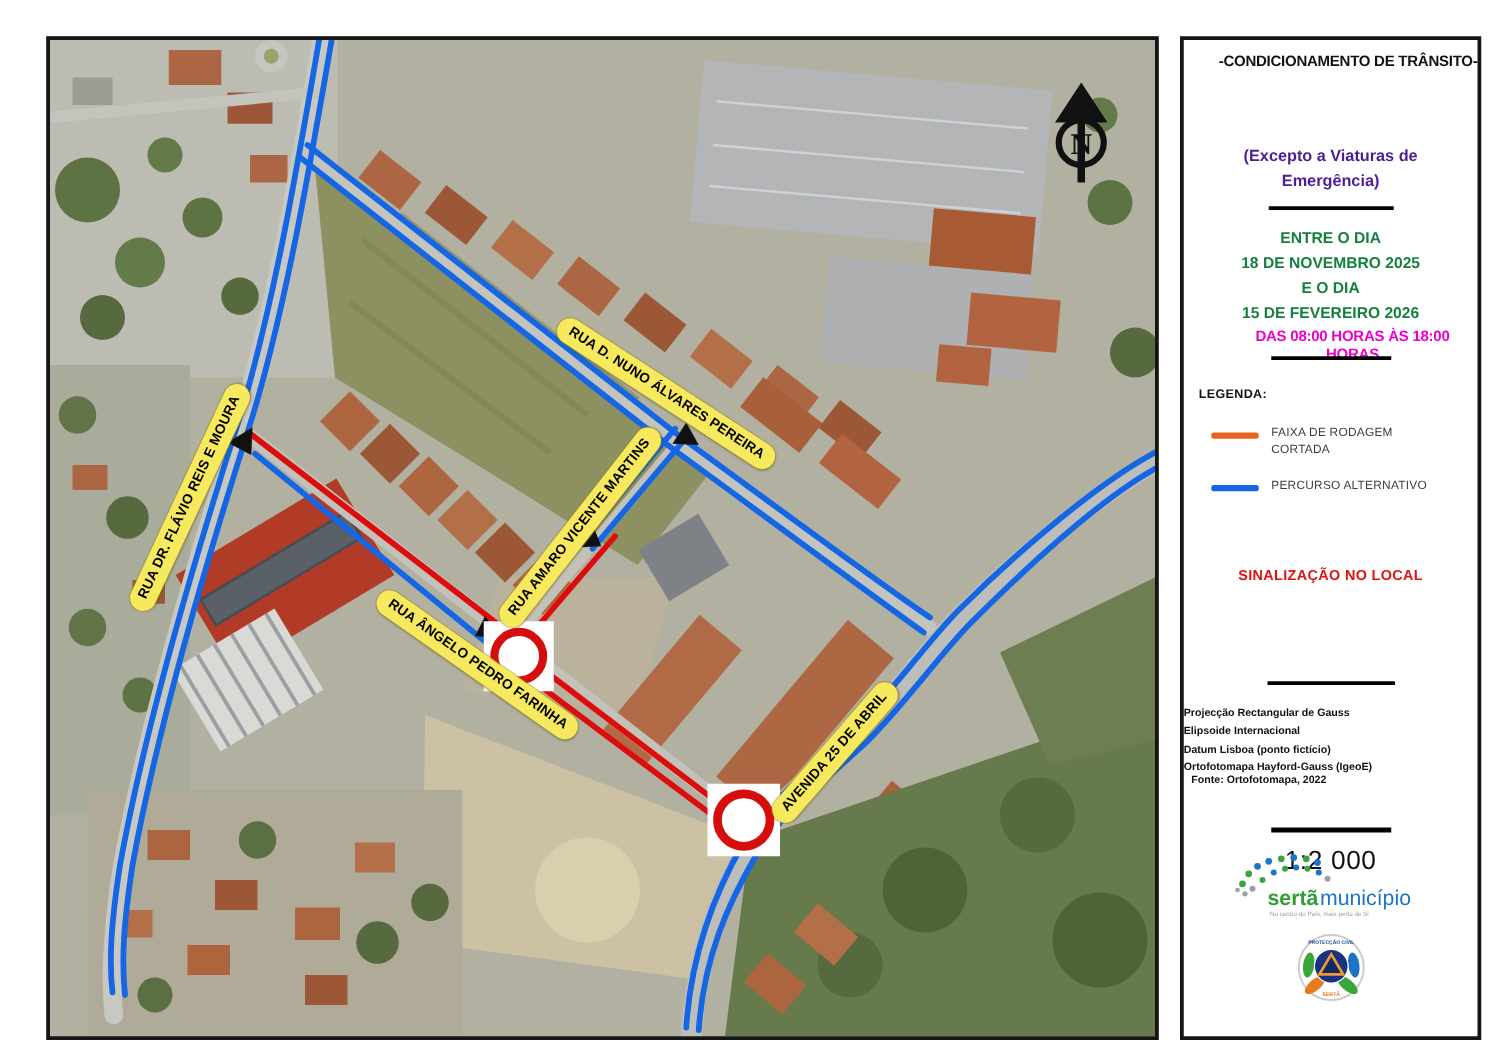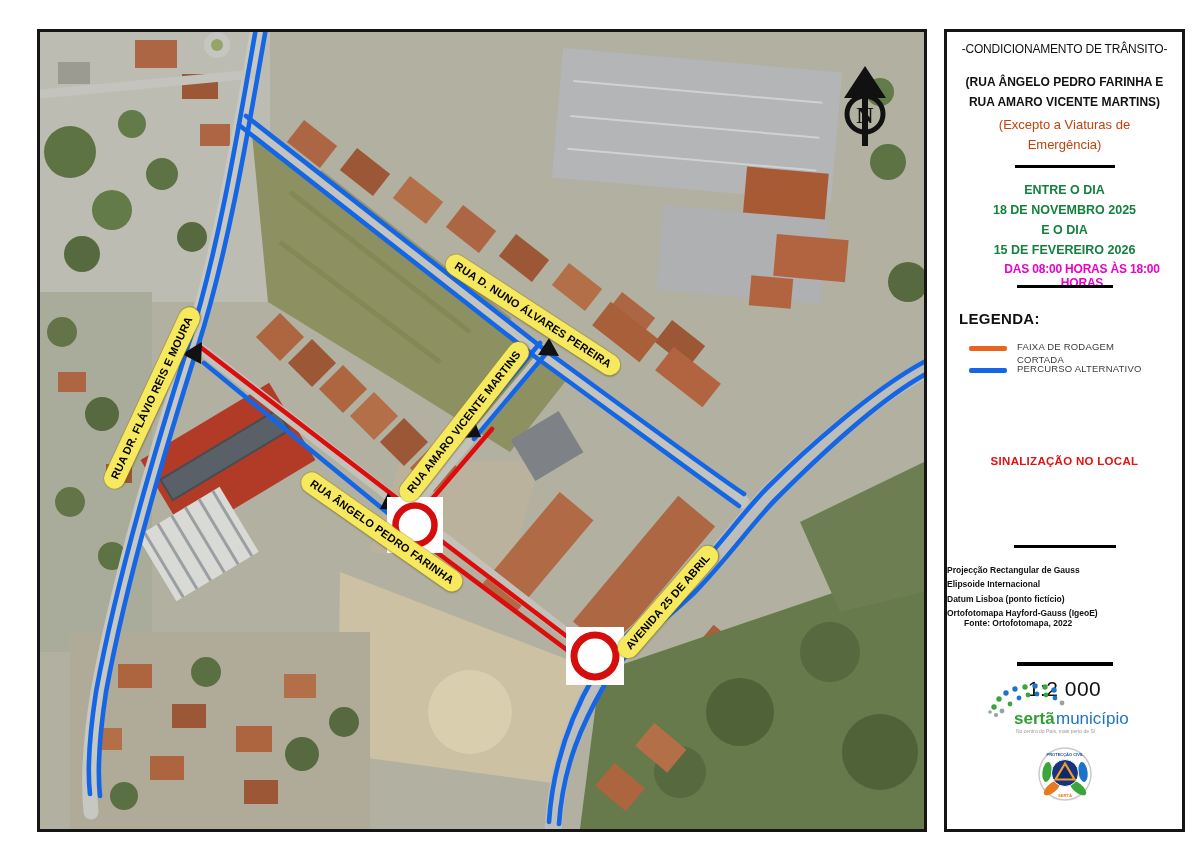--- a/index.html
+++ b/index.html
@@ -23,39 +23,39 @@
   .lbl-pereira{left:493px;top:283px;transform:translate(-50%,-50%) rotate(33deg);}
   .lbl-martins{left:424px;top:390px;transform:translate(-50%,-50%) rotate(-52deg);}
   .lbl-farinha{left:342px;top:500px;transform:translate(-50%,-50%) rotate(35deg);}
   .lbl-abril  {left:628px;top:570px;transform:translate(-50%,-50%) rotate(-49deg);}
   
   .sidebar{
     position:absolute;left:944px;top:29px;width:235px;height:797px;
     border:3px solid #151515;background:#fff;text-align:center;color:#111;
   }
   .sidebar .abs{position:absolute;left:0;right:0;}
-  .sb-title{top:10px;font-size:12px;font-weight:normal;letter-spacing:-.2px;}
+  .sb-title{top:10px;font-size:12px;font-weight:bold;letter-spacing:-.2px;text-align:right;}
   .sb-streets{top:41px;font-size:12px;font-weight:bold;line-height:1.65;}
-  .sb-exception{top:83px;font-size:13px;font-weight:normal;color:#c2410c;line-height:1.5;}
+  .sb-exception{top:83px;font-size:13px;font-weight:bold;color:#4c1d95;line-height:1.5;}
   .sb-hr{position:absolute;left:50%;transform:translateX(-50%);background:#000;height:3px;}
   .sb-hr1{top:133px;width:100px;}
   .sb-hr2{top:253px;width:96px;}
   .sb-hr3{top:513px;width:102px;}
   .sb-hr4{top:630px;width:96px;height:4px;}
   .sb-period{top:148px;font-size:12.5px;font-weight:bold;color:#15803d;line-height:1.6;}
   .sb-hours{top:230px;font-size:12px;font-weight:bold;color:#ee00cc;letter-spacing:-.2px;padding-left:35px;}
-  .sb-legend-heading{top:278px;text-align:left;padding-left:12px;font-size:15px;font-weight:bold;letter-spacing:.3px;}
+  .sb-legend-heading{top:278px;text-align:left;padding-left:12px;font-size:10px;font-weight:bold;letter-spacing:.3px;}
   .legend-item{position:absolute;left:0;right:0;text-align:left;}
   .legend-item .swatch{position:absolute;left:22px;top:6px;width:38px;height:4.5px;border-radius:2px;}
   .legend-item .lab{margin-left:70px;font-size:9.5px;color:#3c3c3c;line-height:1.4;letter-spacing:.2px;}
   .li-1{top:308px;}
-  .li-2{top:330px;}
+  .li-2{top:350px;}
   .sb-sinal{top:423px;font-size:11.5px;font-weight:bold;color:#e01212;letter-spacing:.3px;}
   .sb-proj{top:531px;text-align:left;font-size:8.5px;font-weight:bold;line-height:1.7;}
-  .sb-fonte{top:586px;text-align:left;padding-left:17px;font-size:8.5px;font-weight:bold;}
+  .sb-fonte{top:586px;text-align:left;padding-left:6px;font-size:8.5px;font-weight:bold;}
   .sb-scale{top:603px;font-size:21px;letter-spacing:.5px;margin-top:42px;}
   .sb-serta-logo{top:650px;}
   .sb-pc-logo{top:714px;}
 </style>
 </head>
 <body>
 
 <div class="map-panel">
   <svg width="884" height="797" viewBox="0 0 884 797">
 
@@ -229,24 +229,20 @@
   <div class="street-label lbl-flavio">RUA DR. FLÁVIO REIS E MOURA</div>
   <div class="street-label lbl-pereira">RUA D. NUNO ÁLVARES PEREIRA</div>
   <div class="street-label lbl-martins">RUA AMARO VICENTE MARTINS</div>
   <div class="street-label lbl-farinha">RUA ÂNGELO PEDRO FARINHA</div>
   <div class="street-label lbl-abril">AVENIDA 25 DE ABRIL</div>
 </div>
 
 <div class="sidebar">
   <div class="abs sb-title">-CONDICIONAMENTO DE TRÂNSITO-</div>
 
-  <div class="abs sb-streets">
-    <div>(RUA ÂNGELO PEDRO FARINHA E</div>
-    <div>RUA AMARO VICENTE MARTINS)</div>
-  </div>
 
   <div class="abs sb-exception">
     <div>(Excepto a Viaturas de</div>
     <div>Emergência)</div>
   </div>
 
   <div class="sb-hr sb-hr1"></div>
 
   <div class="abs sb-period">
     <div>ENTRE O DIA</div>

